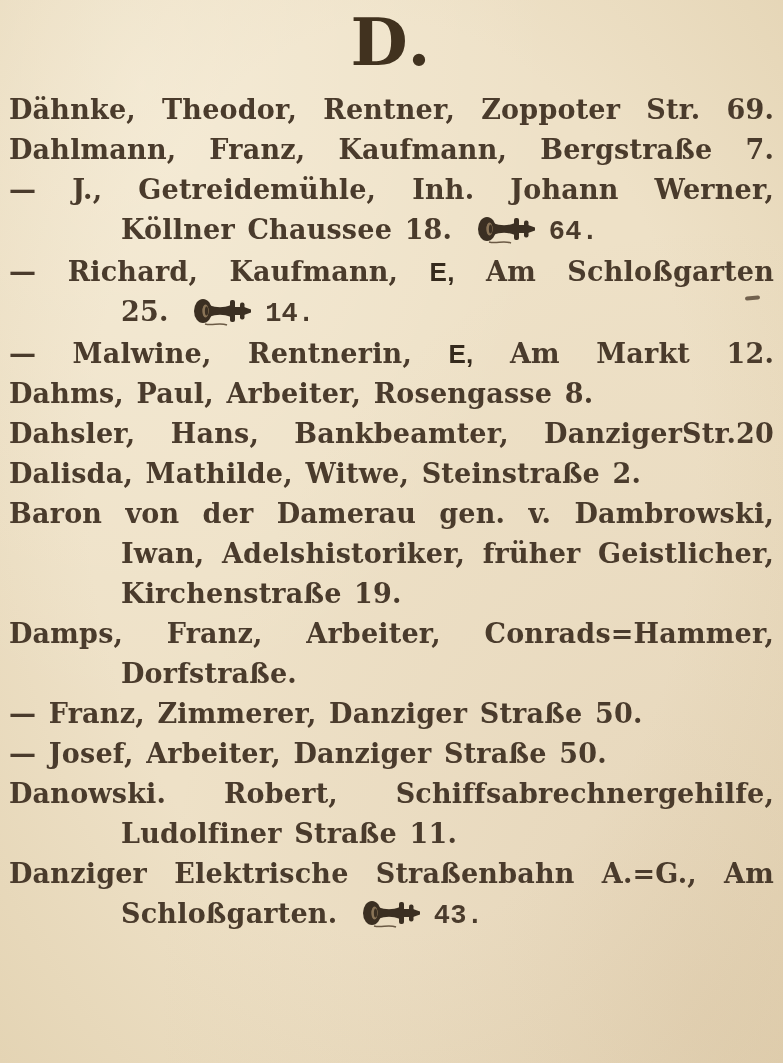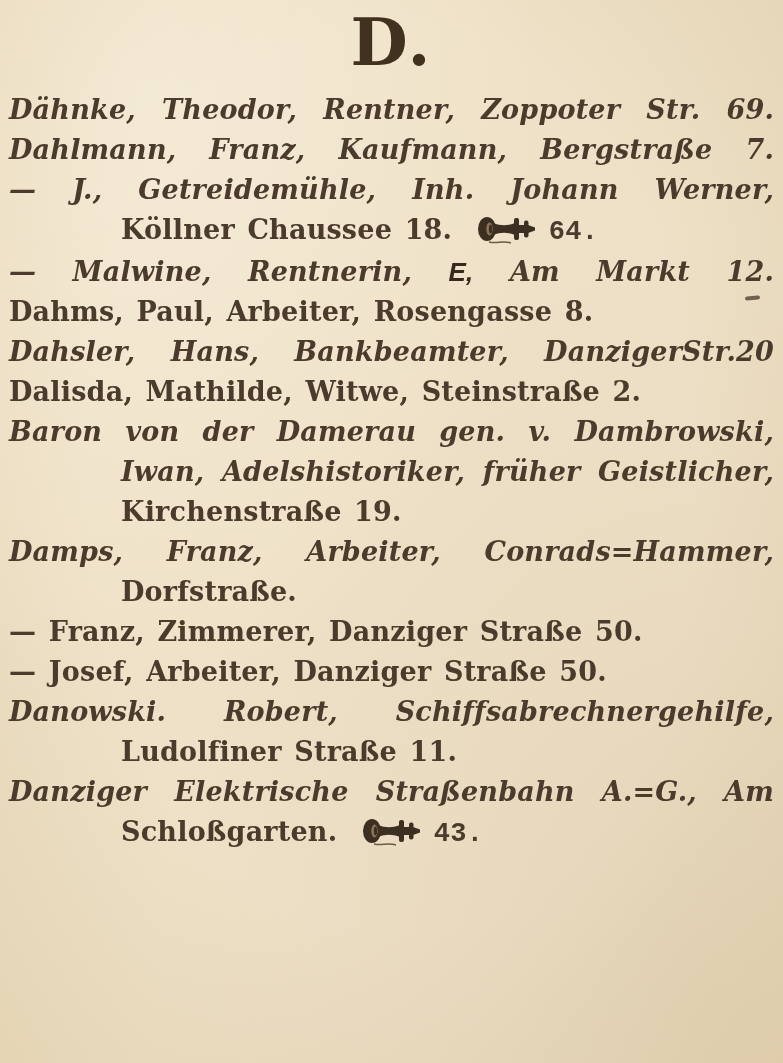--- a/index.html
+++ b/index.html
@@ -30,21 +30,20 @@
   }
   .line{
     font-size:27px;
     line-height:40px;
     word-spacing:3px;
     letter-spacing:0.2px;
   }
   .line.justify{
     text-align:justify;
     text-align-last:justify;
-    font-style:italic;
   }
   .line.indent{
     padding-left:112px;
   }
   .owner-mark{
     font-family:"Liberation Sans", sans-serif;
     font-weight:700;
     font-size:26px;
     color:#352a1d;
   }
@@ -75,20 +74,32 @@
               <ellipse cx="10" cy="15" rx="9" ry="12" fill="#3b2f22"></ellipse>
               <ellipse cx="12.5" cy="15" rx="3.2" ry="6.5" fill="#8a7457"></ellipse>
               <ellipse cx="13.5" cy="15" rx="1.6" ry="4.5" fill="#3b2f22"></ellipse>
               <path d="M16 9 C 24 12, 30 12, 38 9 L 38 21 C 30 18, 24 18, 16 21 Z" fill="#3b2f22"></path>
               <rect x="37" y="4" width="5" height="22" rx="2" fill="#3b2f22"></rect>
               <rect x="42" y="11" width="6" height="8" fill="#3b2f22"></rect>
               <rect x="47" y="6.5" width="4.5" height="17" rx="2" fill="#3b2f22"></rect>
               <path d="M51 11 L 58 13.5 L 58 16.5 L 51 19 Z" fill="#3b2f22"></path>
               <path d="M12 28 C 20 30, 26 26, 34 29" stroke="#6b5a45" stroke-width="1.6" fill="none"></path>
             </svg></span><span class="phone-number">64.</span></span></div>
+      <div class="line justify"><span>— Richard, Kaufmann,</span> <span class="owner-mark">E,</span> <span>Am Schloßgarten</span></div>
+      <div class="line indent"><span>25.</span> <span class="phone-wrap"><span class="phone-icon"><svg width="60" height="32" viewBox="0 0 60 32" xmlns="http://www.w3.org/2000/svg">
+              <ellipse cx="10" cy="15" rx="9" ry="12" fill="#3b2f22"></ellipse>
+              <ellipse cx="12.5" cy="15" rx="3.2" ry="6.5" fill="#8a7457"></ellipse>
+              <ellipse cx="13.5" cy="15" rx="1.6" ry="4.5" fill="#3b2f22"></ellipse>
+              <path d="M16 9 C 24 12, 30 12, 38 9 L 38 21 C 30 18, 24 18, 16 21 Z" fill="#3b2f22"></path>
+              <rect x="37" y="4" width="5" height="22" rx="2" fill="#3b2f22"></rect>
+              <rect x="42" y="11" width="6" height="8" fill="#3b2f22"></rect>
+              <rect x="47" y="6.5" width="4.5" height="17" rx="2" fill="#3b2f22"></rect>
+              <path d="M51 11 L 58 13.5 L 58 16.5 L 51 19 Z" fill="#3b2f22"></path>
+              <path d="M12 28 C 20 30, 26 26, 34 29" stroke="#6b5a45" stroke-width="1.6" fill="none"></path>
+            </svg></span><span class="phone-number">14.</span></span></div>
       <div class="line justify"><span>— Malwine, Rentnerin,</span> <span class="owner-mark">E,</span> <span>Am Markt 12.</span></div>
       <div class="line"><span>Dahms, Paul, Arbeiter, Rosengasse 8.</span></div>
       <div class="line justify"><span>Dahsler, Hans, Bankbeamter, DanzigerStr.20</span></div>
       <div class="line"><span>Dalisda, Mathilde, Witwe, Steinstraße 2.</span></div>
       <div class="line justify"><span>Baron von der Damerau gen. v. Dambrowski,</span></div>
       <div class="line indent justify"><span>Iwan, Adelshistoriker, früher Geistlicher,</span></div>
       <div class="line indent"><span>Kirchenstraße 19.</span></div>
       <div class="line justify"><span>Damps, Franz, Arbeiter, Conrads=Hammer,</span></div>
       <div class="line indent"><span>Dorfstraße.</span></div>
       <div class="line"><span>— Franz, Zimmerer, Danziger Straße 50.</span></div>

